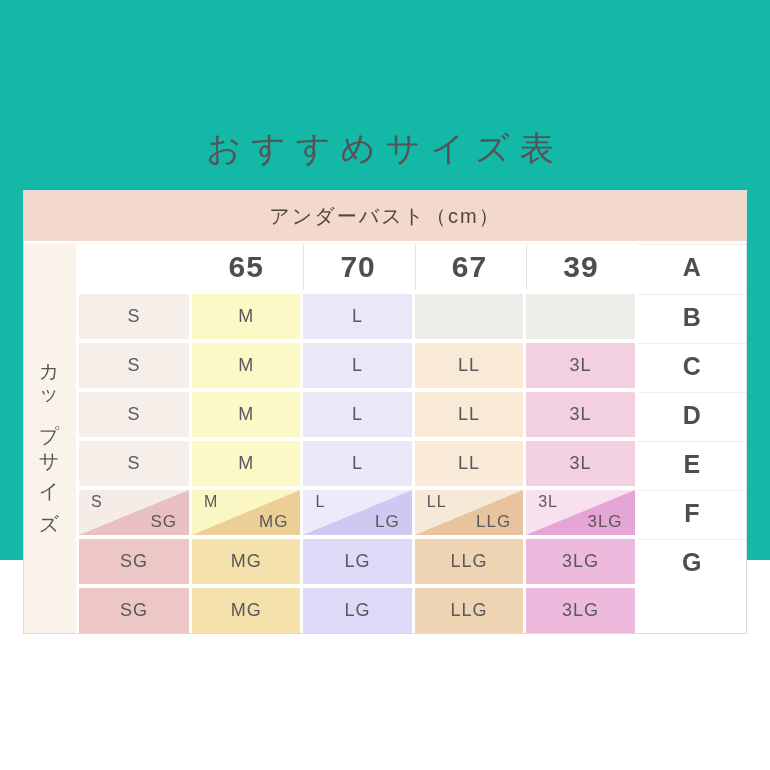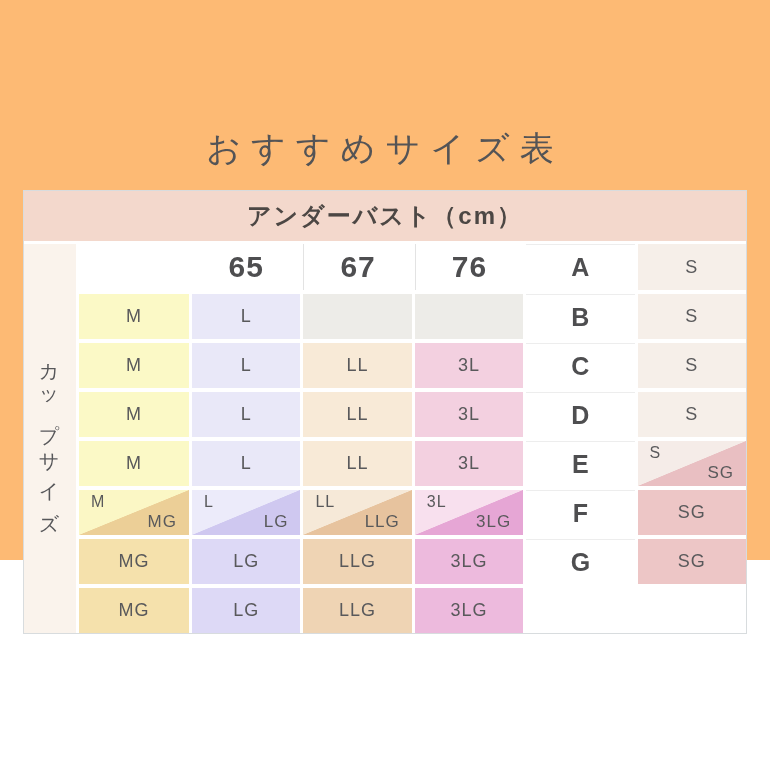--- a/index.html
+++ b/index.html
@@ -1,27 +1,27 @@
 <!DOCTYPE html>
 <html><head>
 <meta charset="utf-8">
 <style>
   * { margin:0; padding:0; box-sizing:border-box; }
   html,body { width:770px; height:770px; background:#ffffff; overflow:hidden;
               font-family:"Liberation Sans","DejaVu Sans",sans-serif; }
-  .page { position:relative; width:770px; height:560px; background:#fdba74; }
+  .page { position:relative; width:770px; height:560px; background:#14b8a6; }
 
   .title { position:absolute; top:126px; left:0; width:100%; text-align:center;
            font-size:34px; letter-spacing:10px; color:#545456; font-weight:400; }
 
   .size-table { position:absolute; left:23px; top:190px; width:724px;
                 border:1px solid #d8dcde; background:#fff; }
 
   .header-bar { height:50px; display:flex; align-items:center; justify-content:center; }
-  .header-bar span { font-size:24px; font-weight:bold; letter-spacing:2px; color:#4c4744; }
+  .header-bar span { font-size:20px; font-weight:normal; letter-spacing:2px; color:#4c4744; }
 
   .grid { display:grid; margin-top:3px;
           grid-template-columns:52px 110px repeat(5,1fr);
           grid-template-rows:46px repeat(7,45px);
           column-gap:3px; row-gap:4px; background:#fff; }
 
   .cup-col { grid-column:1; grid-row:1/9; display:flex; align-items:center; justify-content:center; }
   .cup-col span { writing-mode:vertical-rl; text-orientation:upright;
                   font-size:20px; letter-spacing:7px; color:#57575a; }
 
@@ -55,22 +55,23 @@
     </div>
 
     <div class="grid">
 
       <div class="cup-col" style="background-color: rgb(250, 243, 236);">
         <span>カップサイズ</span>
       </div>
 
       <div class="corner"></div>
       <div class="num-cell first">65</div>
+      <div class="num-cell">70</div>
       <div class="num-cell">67</div>
-      <div class="num-cell">76</div>
+      <div class="num-cell">39</div>
 
       <div class="row-label">A</div>
       <div class="cell" style="background-color: rgb(246, 239, 233);">
           <span>S</span>
         </div>
       <div class="cell" style="background-color: rgb(251, 249, 198);">
           <span>M</span>
         </div>
       <div class="cell" style="background-color: rgb(233, 232, 248);">
           <span>L</span>

